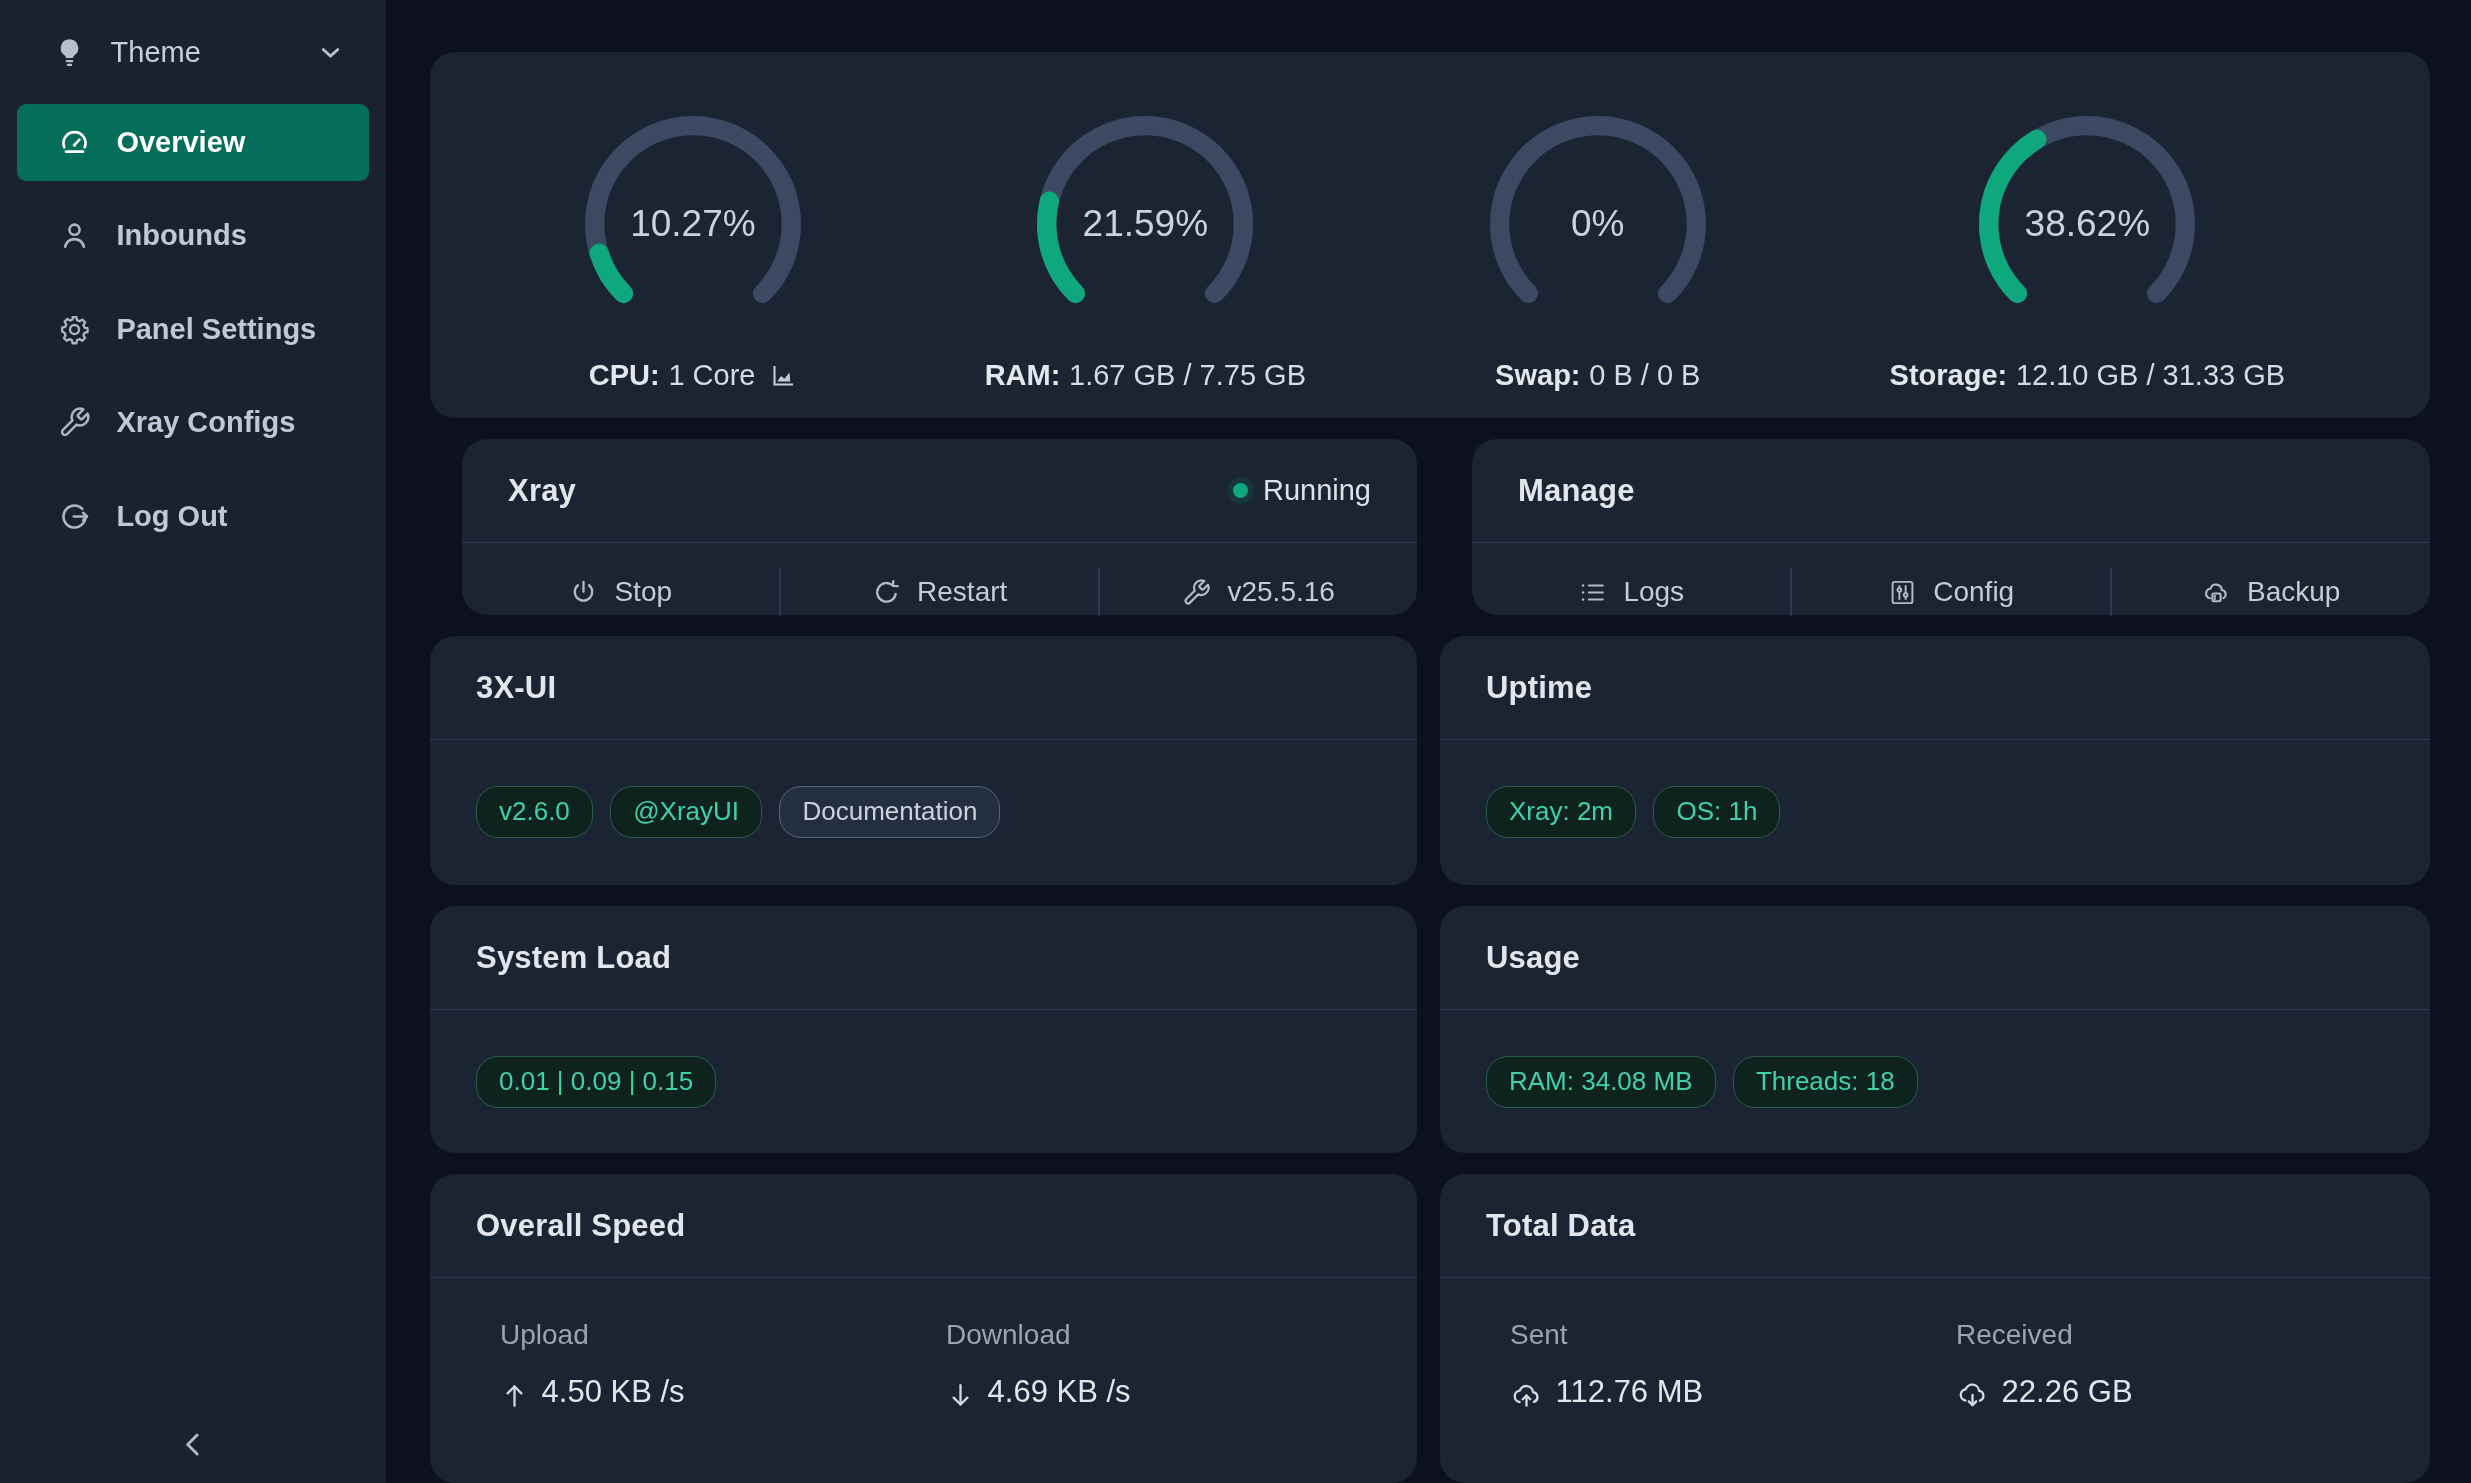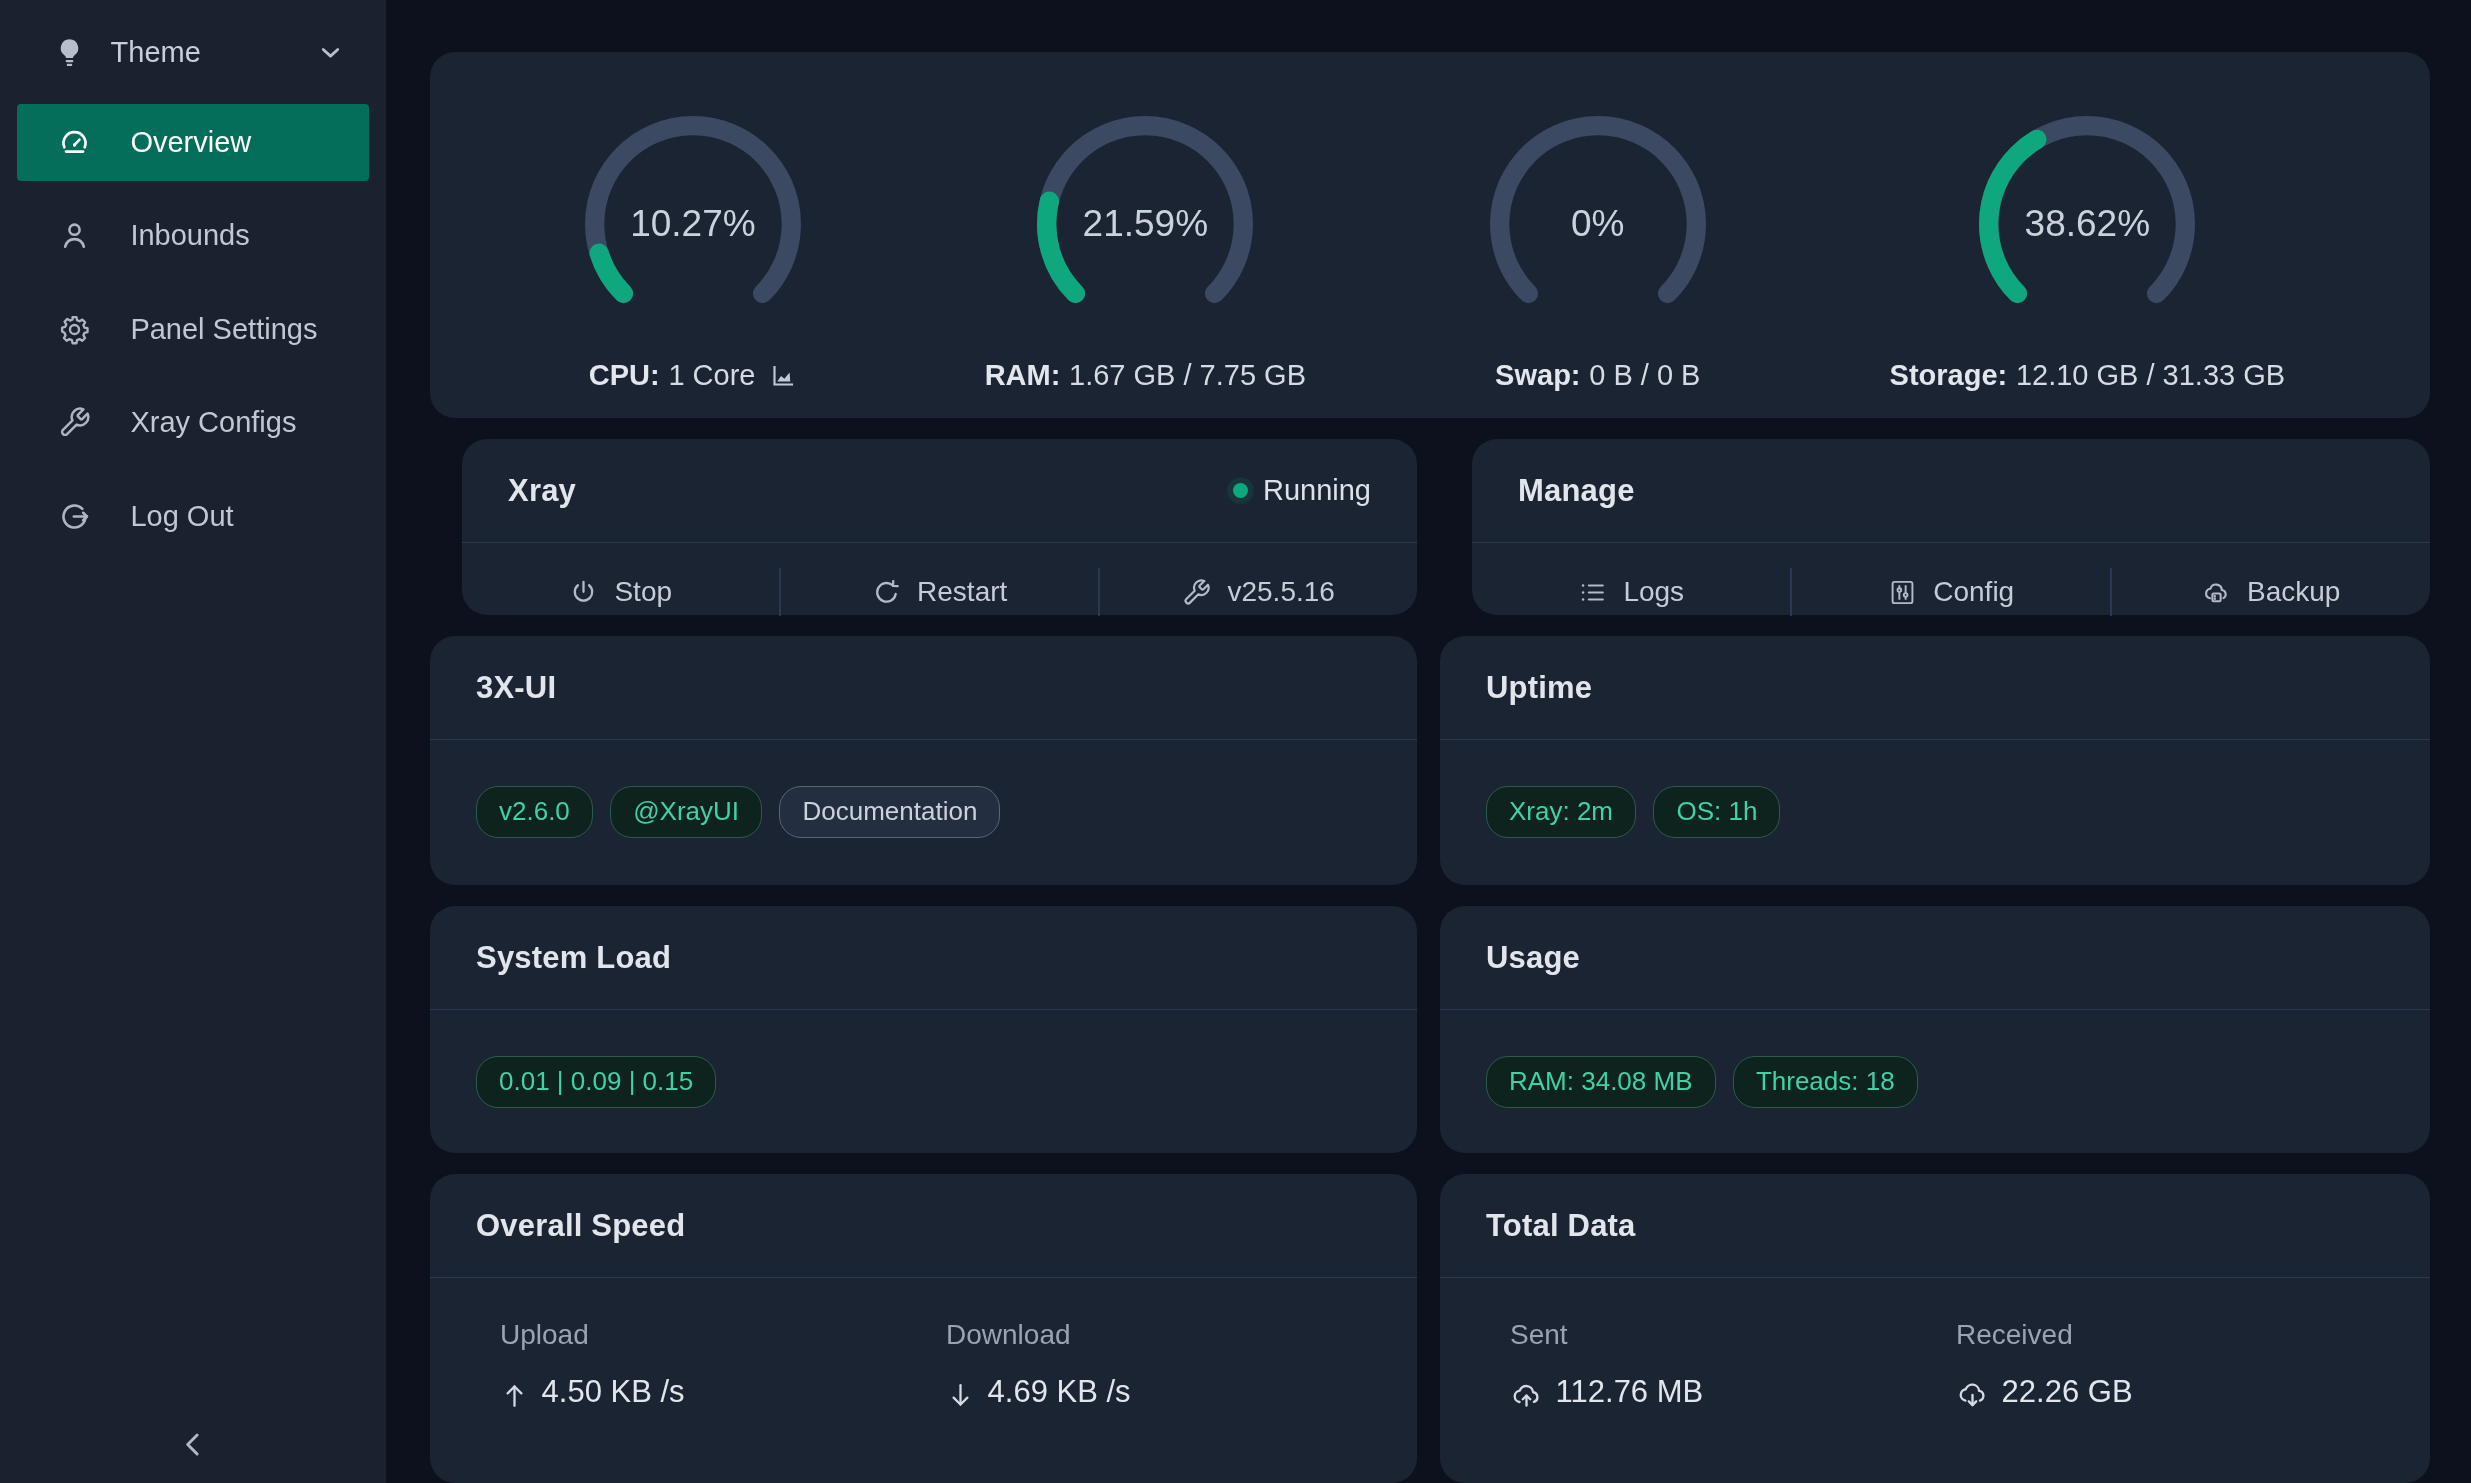--- a/index.html
+++ b/index.html
@@ -29,23 +29,23 @@
     display: flex; align-items: center;
     height: 58px; margin: 0 29px 23px 41px;
     padding: 0 11.6px;
     color: #c9ced8; font-size: 29px;
     gap: 25px; cursor: pointer;
   }
   .theme-row .chev { margin-left: auto; color: #8f97a5; }
   .theme-row .icon { color: #b9bfca; }
   .nav { display: flex; flex-direction: column; gap: 16.4px; padding: 0 17.4px; }
   .nav-item {
-    display: flex; align-items: center; gap: 39px;
-    height: 77px; border-radius: 4px; padding: 0 41px;
-    color: #c2c8d2; font-size: 29px; cursor: pointer;
+    display: flex; align-items: center; gap: 25px;
+    height: 77px; border-radius: 9px; padding: 0 41px;
+    color: #c2c8d2; font-size: 29px; cursor: pointer; font-weight: bold;
   }
   .nav-item .icon { color: #aeb4c0; }
   .nav-item.active { background: #056e5a; color: #ffffff; }
   .nav-item.active .icon { color: #ffffff; }
   .collapse-btn {
     position: absolute; bottom: 21px; left: 0; width: 100%;
     display: flex; justify-content: center;
     color: #b3bac6; cursor: pointer;
   }
 

